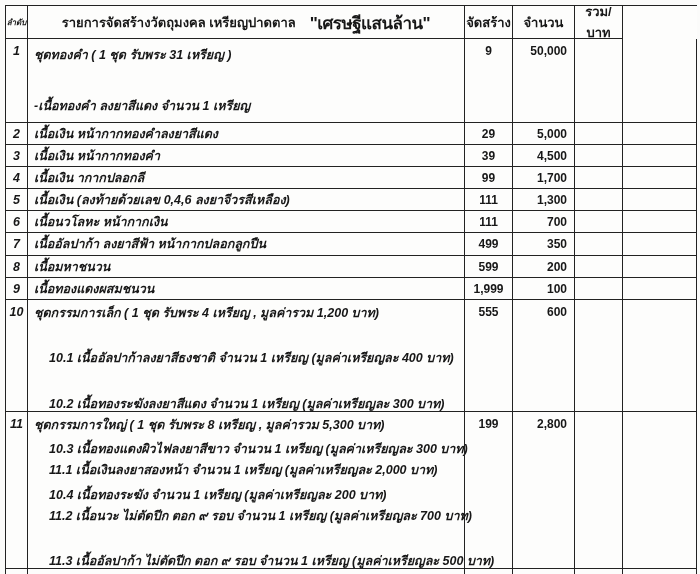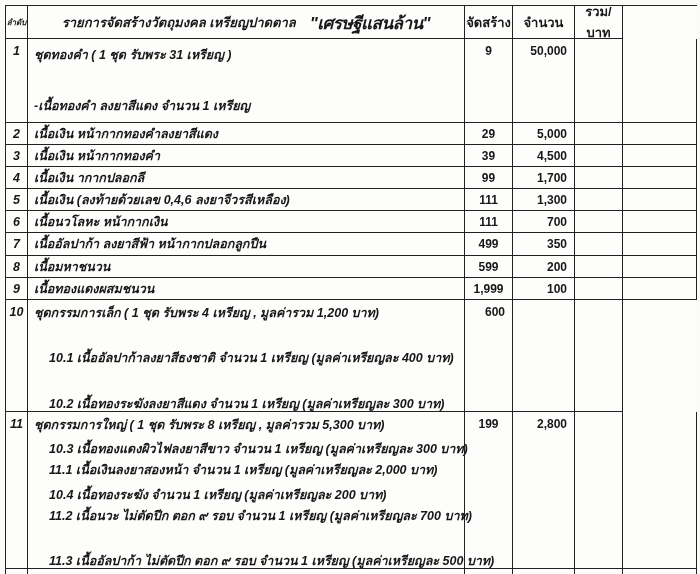--- a/index.html
+++ b/index.html
@@ -22,21 +22,21 @@
     border-right:1.6px solid #222;
     border-bottom:1.6px solid #222;
     box-sizing:border-box;
     overflow:visible;
   }
   
   .hrow .cell{display:flex;align-items:center;justify-content:center;}
   .hrow{height:33px;text-align:center;}
   .hrow .cell{height:33px;}
   .h-no{font-size:8px;font-weight:bold;font-style:italic;}
-  .h-main{font-weight:bold;font-style:italic;font-size:13px;gap:14px;white-space:nowrap;}
+  .h-main{font-weight:bold;font-size:13px;gap:14px;white-space:nowrap;}
   .h-main .big{font-size:17px;letter-spacing:-0.5px;}
   .h-small{font-size:13px;font-weight:bold;}
   
   .no-cell{
     font-size:12.5px;font-weight:bold;font-style:italic;
     display:flex;justify-content:center;align-items:center;
   }
   .desc-cell{
     padding-left:6px;
     font-size:12.5px;font-weight:bold;font-style:italic;
@@ -184,20 +184,21 @@
 
   <div class="row multi r10">
     <div class="cell no-cell hr10">10</div>
     <div class="cell desc-cell hr10">
       <div class="line">ชุดกรรมการเล็ก  ( 1 ชุด รับพระ 4  เหรียญ , มูลค่ารวม 1,200 บาท)</div>
       <div class="line sub">10.1 เนื้ออัลปาก้าลงยาสีธงชาติ จำนวน 1 เหรียญ (มูลค่าเหรียญละ 400 บาท)</div>
       <div class="line sub">10.2 เนื้อทองระฆังลงยาสีแดง จำนวน 1 เหรียญ (มูลค่าเหรียญละ 300 บาท)</div>
       <div class="line sub">10.3 เนื้อทองแดงผิวไฟลงยาสีขาว จำนวน 1 เหรียญ (มูลค่าเหรียญละ 300 บาท)</div>
       <div class="line sub">10.4 เนื้อทองระฆัง จำนวน 1 เหรียญ (มูลค่าเหรียญละ 200 บาท)</div>
     </div>
+    <div class="cell num-cell made hr10">555</div>
     <div class="cell num-cell price hr10">600</div>
     <div class="cell empty hr10"></div>
     <div class="cell empty hr10"></div>
   </div>
 
   <div class="row multi r11">
     <div class="cell no-cell hr11">11</div>
     <div class="cell desc-cell hr11">
       <div class="line">ชุดกรรมการใหญ่ ( 1 ชุด รับพระ 8 เหรียญ , มูลค่ารวม 5,300 บาท)</div>
       <div class="line sub">11.1 เนื้อเงินลงยาสองหน้า จำนวน 1 เหรียญ (มูลค่าเหรียญละ 2,000 บาท)</div>

